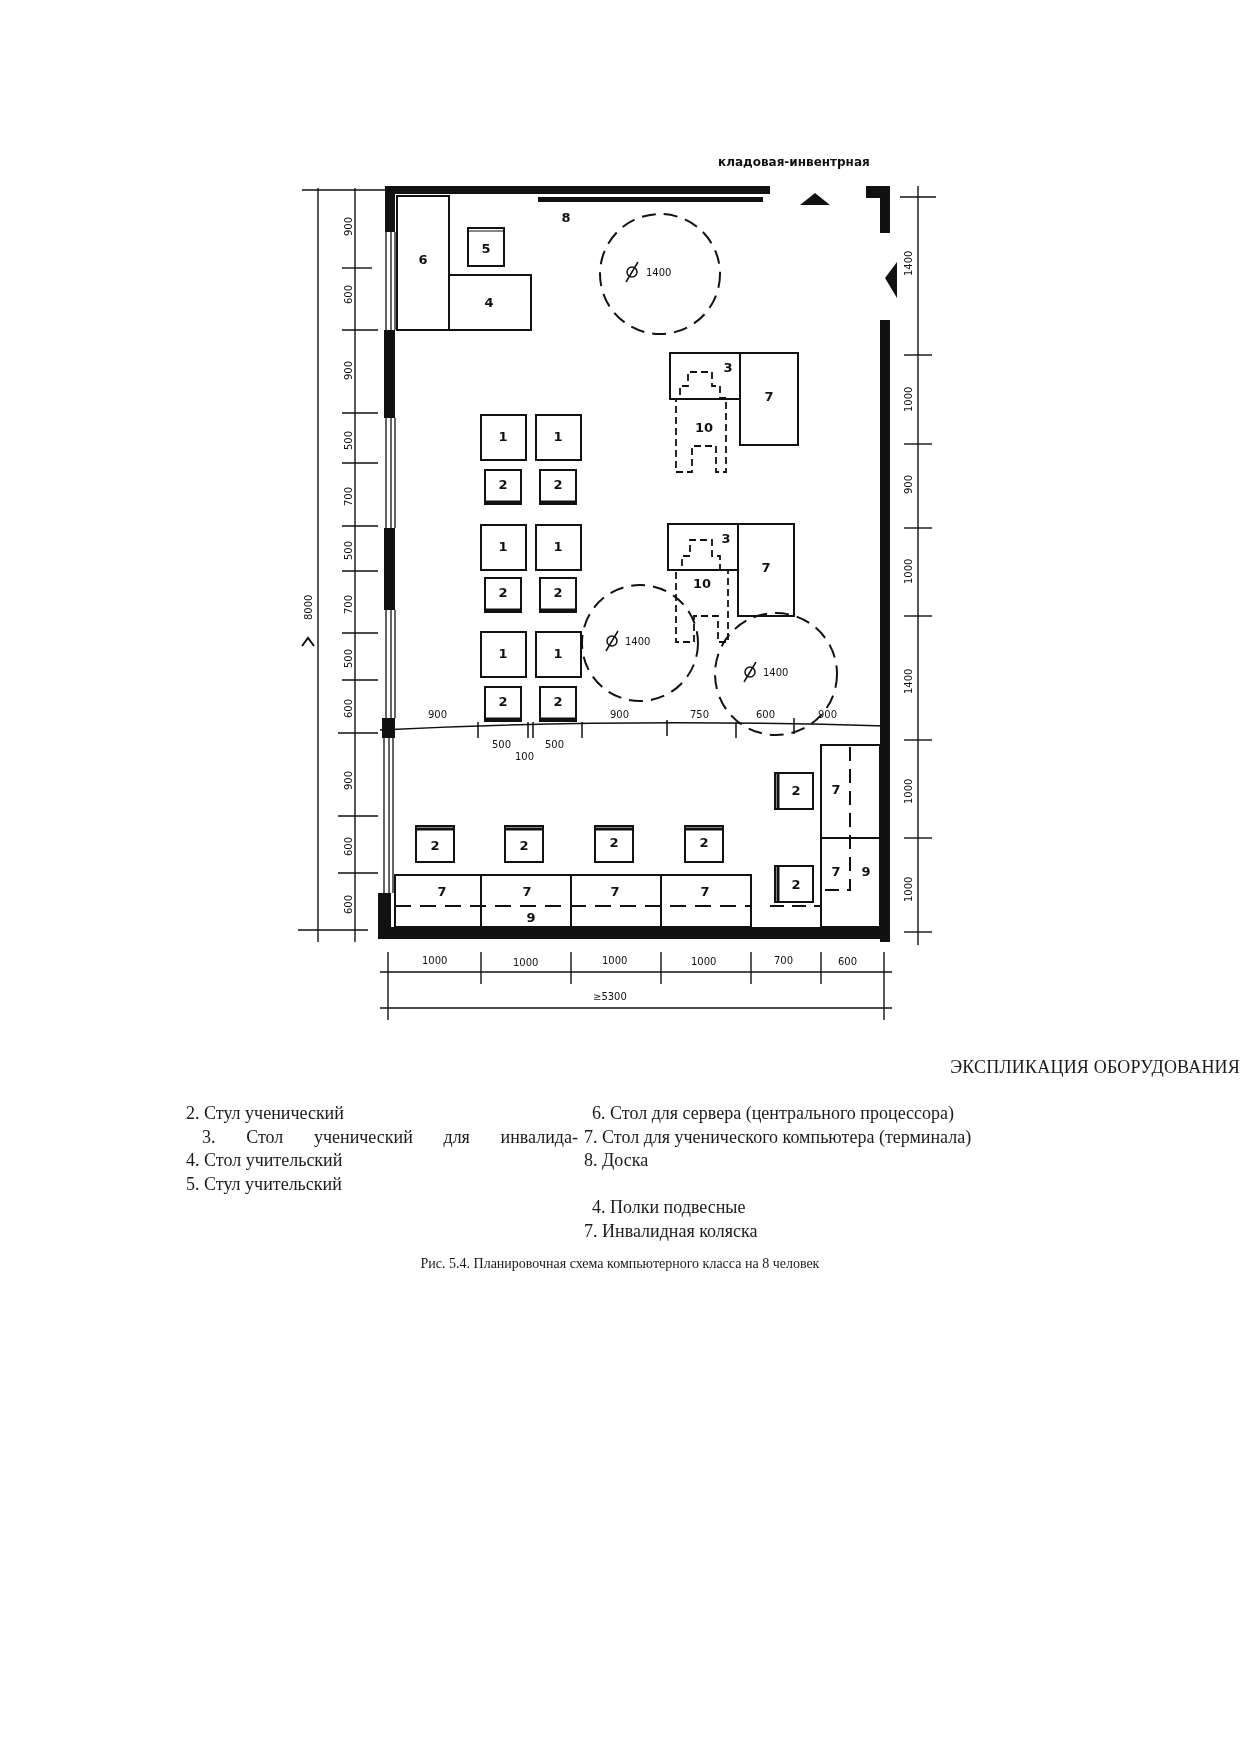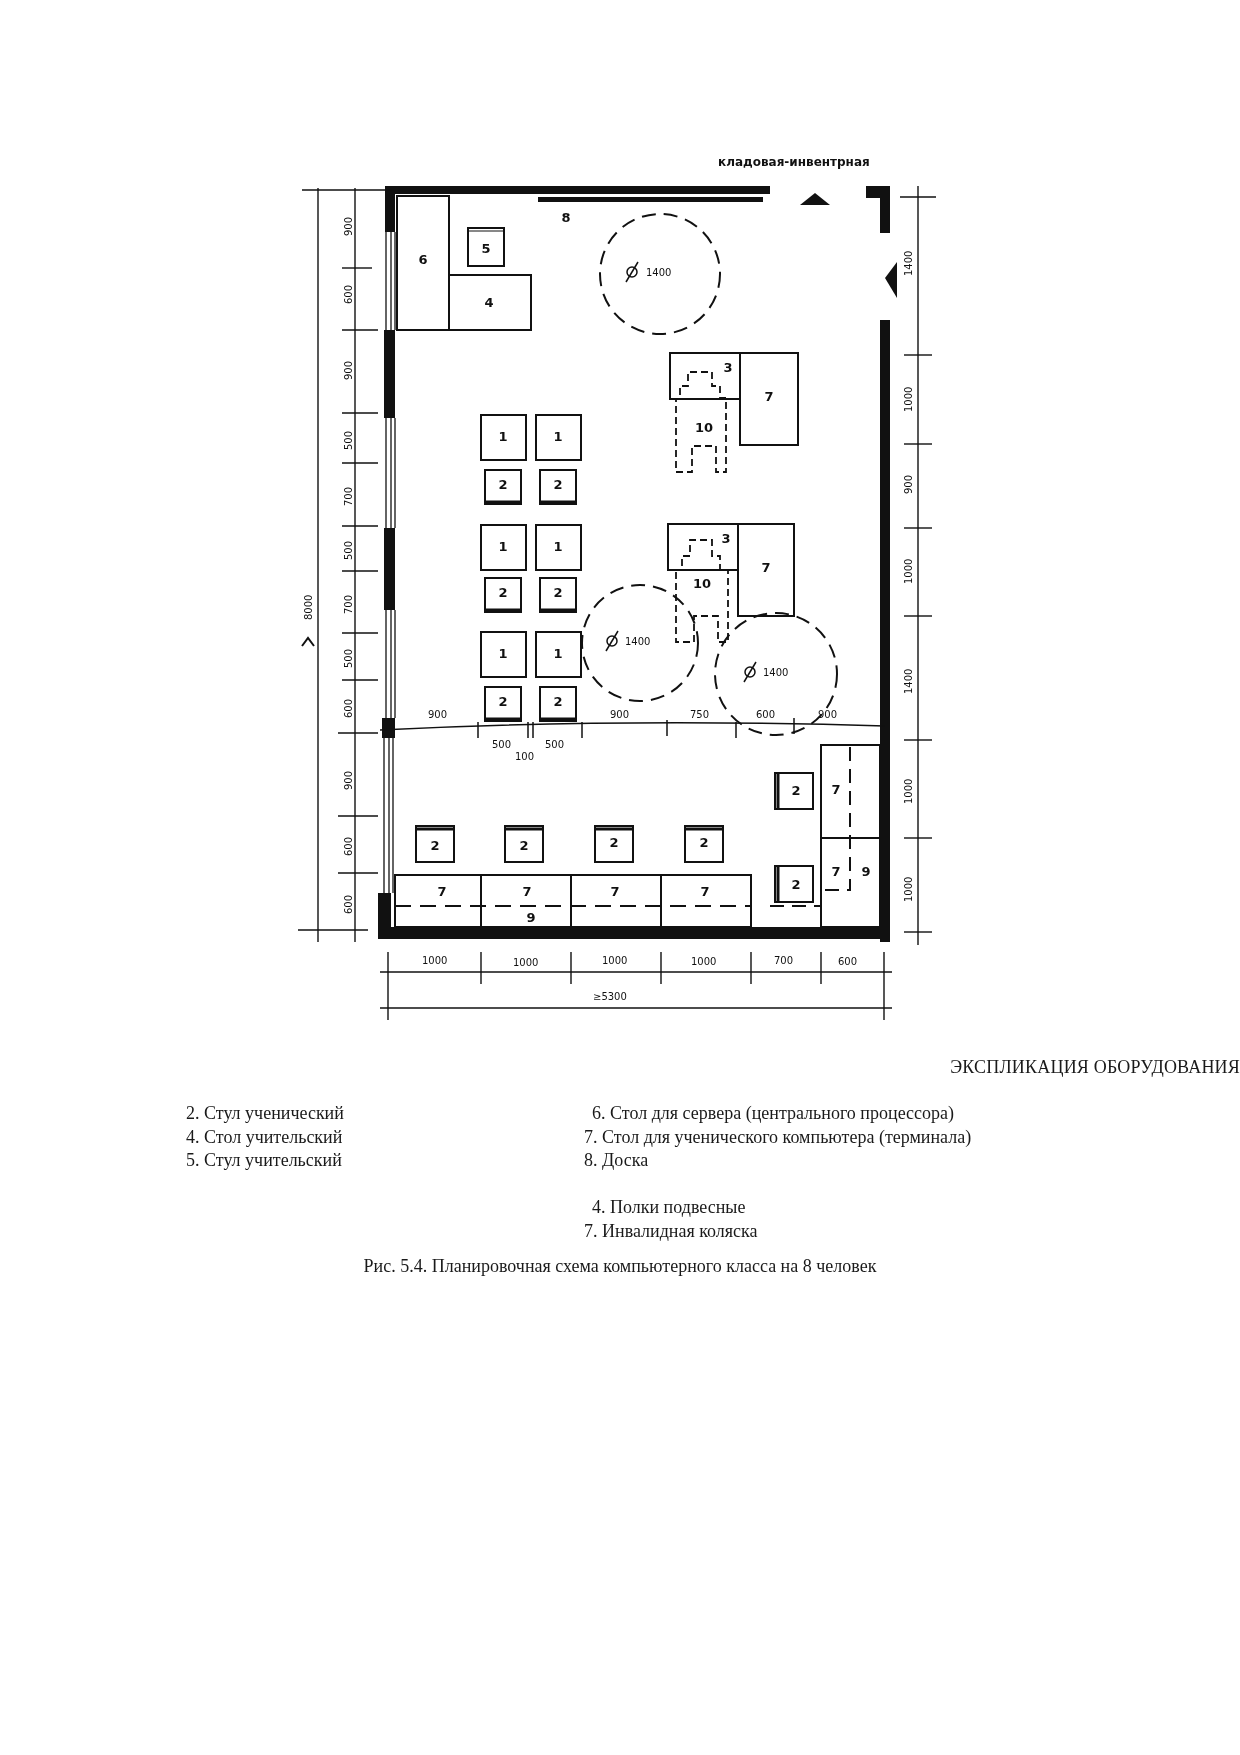--- a/index.html
+++ b/index.html
@@ -9,21 +9,21 @@
     .lbl { font-family: "DejaVu Sans", sans-serif; font-weight: bold; fill: #111; }
     .dim { font-family: "DejaVu Sans", sans-serif; font-size: 10px; fill: #111; }
     .num { font-family: "DejaVu Sans", sans-serif; font-size: 13px; font-weight: bold; fill: #111; text-anchor: middle; dominant-baseline: middle; }
     .title { position: absolute; left: 0; width: 1240px; top: 1057px; text-align: right; font-size: 18px; letter-spacing: 0.2px; }
     .legend { position: absolute; top: 1102px; font-size: 18px; line-height: 23.5px; }
     .legend.left { left: 186px; width: 392px; }
     .legend.right { left: 574px; width: 470px; margin-left: 10px; }
     .legend div { white-space: nowrap; }
     .legend .justify { white-space: normal; text-align: justify; text-align-last: justify; padding-left: 16px; }
     .legend .cont { padding-left: 0; text-align: left; text-align-last: left; }
-    .caption { position: absolute; top: 1256px; left: 0; width: 1240px; text-align: center; font-size: 18px; }
+    .caption { position: absolute; top: 1256px; left: 0; width: 1240px; text-align: center; font-size: 14px; }
     .ind1 { padding-left: 8px; }
   </style>
 </head>
 <body>
 
 <svg id="plan" viewBox="0 0 1240 1040" xmlns="http://www.w3.org/2000/svg">
   <g stroke="#111" fill="none" stroke-width="2">
 
     <text class="lbl" x="718" y="166" font-size="12" stroke="none">кладовая-инвентрная</text>
     <polygon points="800,205 815,193 830,205" fill="#111" stroke="none"></polygon>
@@ -280,20 +280,21 @@
       <text x="838" y="965">600</text>
       <text x="593" y="1000">≥5300</text>
     </g>
   </g>
 </svg>
 
 <div class="title">ЭКСПЛИКАЦИЯ ОБОРУДОВАНИЯ</div>
 
 <div class="legend left">
   <div>2. Стул ученический</div>
+  <div class="justify">3.  Стол  ученический  для  инвалида-</div>
   <div>4. Стол учительский</div>
   <div>5. Стул учительский</div>
 </div>
 
 <div class="legend right">
   <div class="ind1">6. Стол для сервера (центрального процессора)</div>
   <div>7. Стол для ученического компьютера (терминала)</div>
   <div>8. Доска</div>
   <div style="height:23.5px"></div>
   <div class="ind1">4. Полки подвесные</div>

